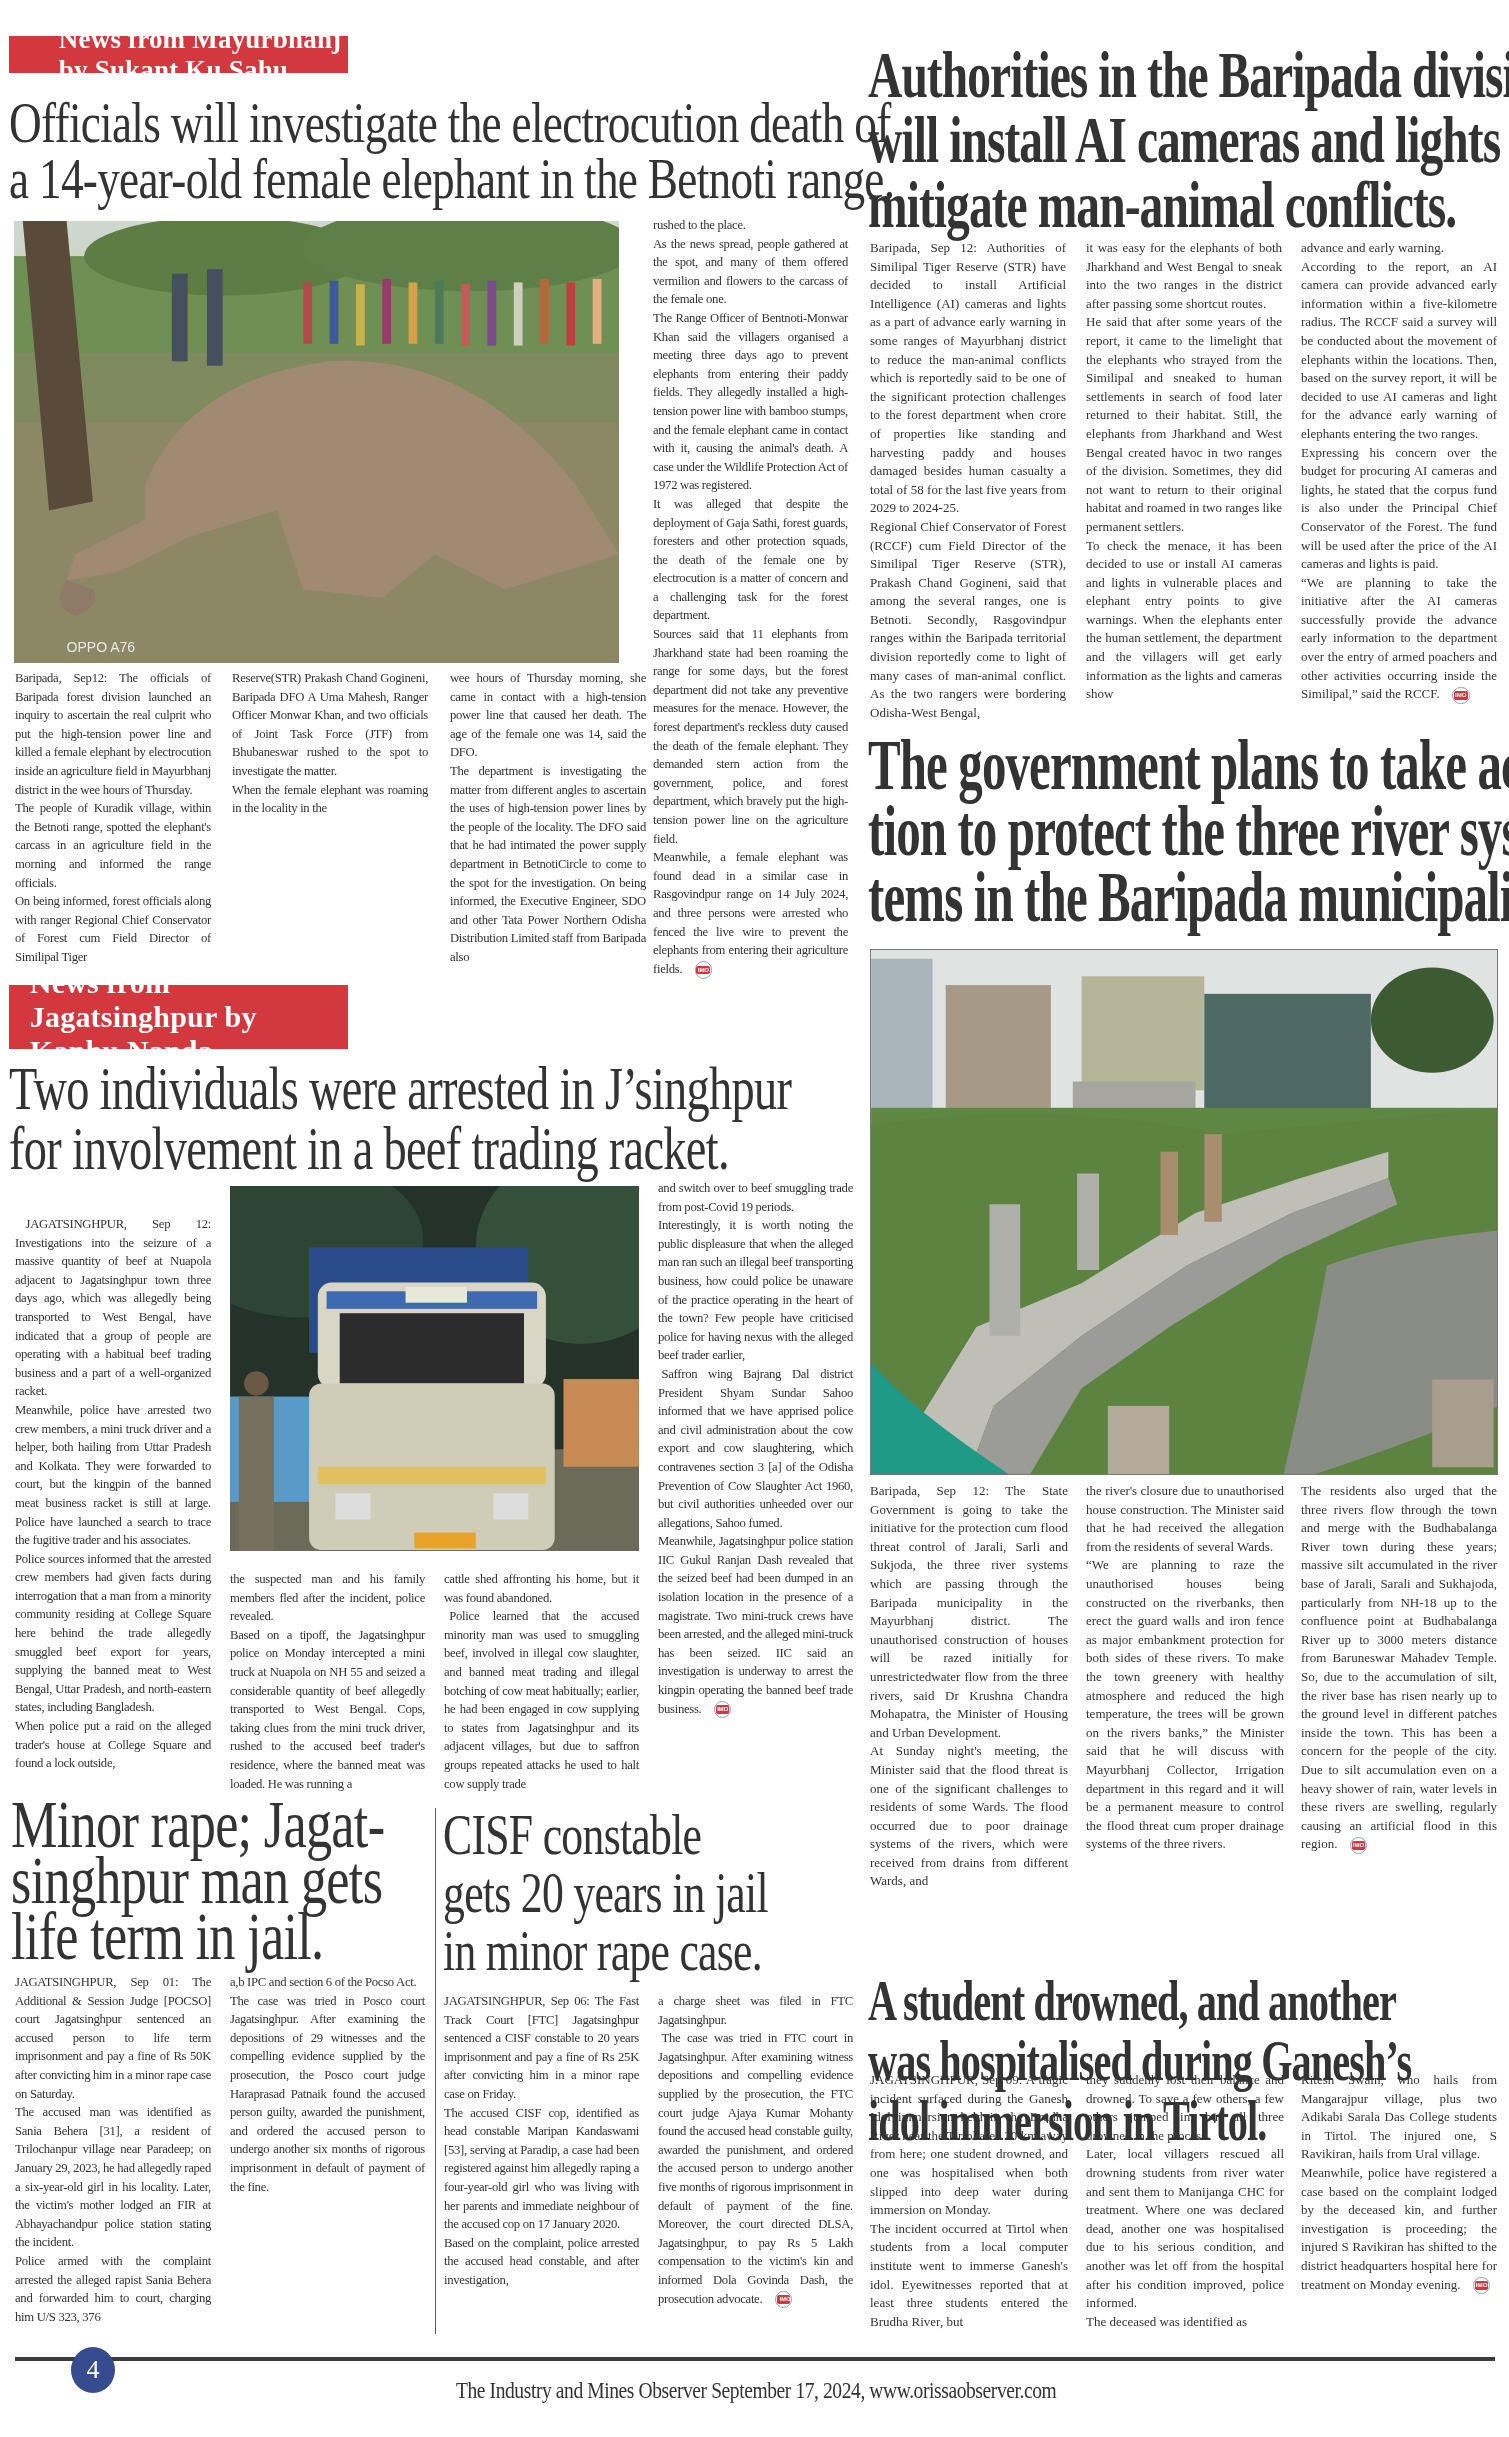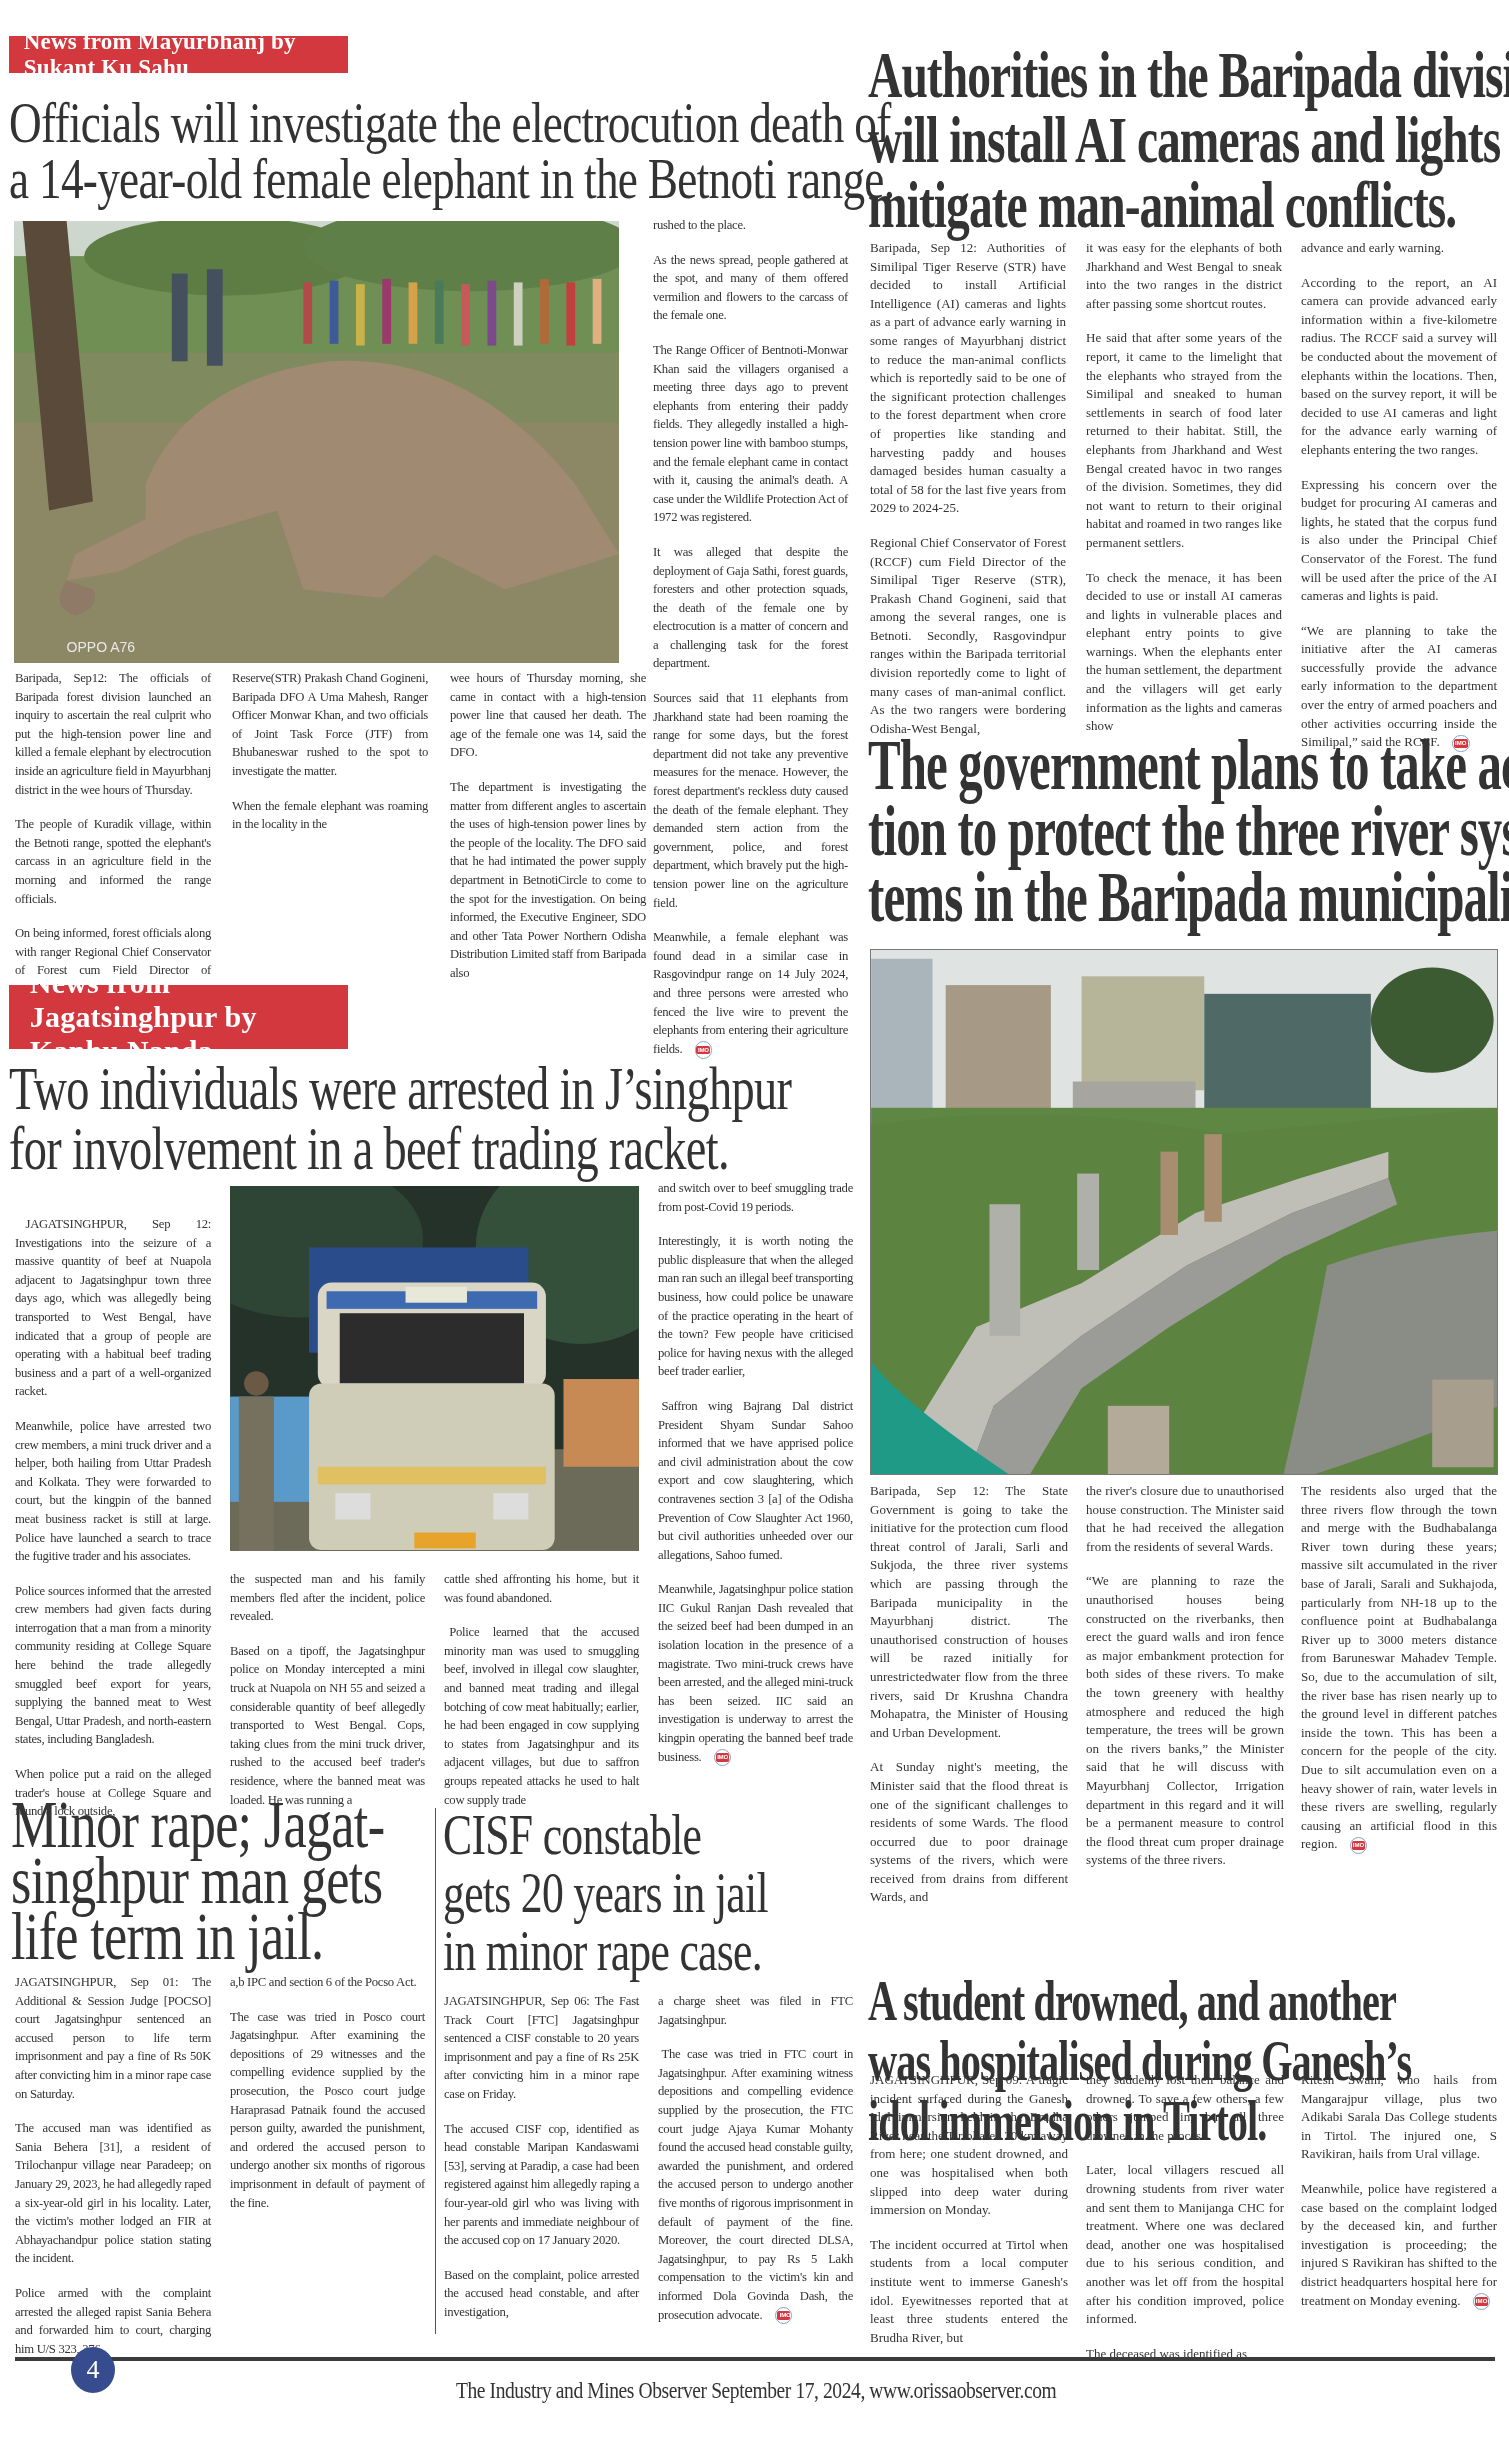--- a/index.html
+++ b/index.html
@@ -1,25 +1,25 @@
 <!DOCTYPE html>
 <html style="font-size:14px"><head>
 <meta charset="utf-8">
 <style>
   html,body{margin:0;padding:0;background:#fff;}
   body{width:1509px;height:2438px;position:relative;overflow:hidden;font-family:"Liberation Serif","DejaVu Serif",serif;color:#2f2f2f;}
   .abs{position:absolute;}
-  .banner{background:#d2383e;color:#fff;font-family:"Liberation Serif",serif;font-weight:bold;font-size:23px;letter-spacing:0.2px;display:flex;align-items:center;padding-left:15px;box-sizing:border-box;transform-origin:left center;}
+  .banner{background:#d2383e;color:#fff;font-family:"Liberation Serif",serif;font-weight:bold;font-size:27px;letter-spacing:0.2px;display:flex;align-items:center;padding-left:50px;box-sizing:border-box;transform-origin:left center;}
   .hl-light{font-family:"Liberation Serif",serif;font-weight:normal;color:#333;line-height:1.03;letter-spacing:-0.9px;}
   .hl-bold{font-family:"Liberation Serif",serif;font-weight:bold;color:#333;line-height:1.06;letter-spacing:-1.3px;}
   .cond{display:inline-block;transform-origin:left top;white-space:nowrap;}
   .col{font-size:13px;line-height:18.6px;text-align:justify;color:#333;hyphens:manual;}
   .col.dense{font-size:12.7px;line-height:18.6px;letter-spacing:-0.3px;}
   .col p{margin:0;}
-  .col p + p{margin-top:16px;}
+  .col p + p{margin-top:0;}
   .imo{display:inline-block;width:17.5px;height:17.5px;border-radius:50%;border:1.8px solid #8aa0c8;background:#fff;position:relative;vertical-align:middle;margin-left:12.3px;box-sizing:border-box;}
   .imo::before{content:"";position:absolute;left:0.9px;right:0.9px;top:3.5px;bottom:3.5px;background:#d2383e;border-radius:1.8px;}
   .imo span{position:absolute;left:0;right:0;top:3.5px;font-size:6.1px;line-height:8px;color:#fff;text-align:center;font-family:"Liberation Sans",sans-serif;font-weight:bold;z-index:1;}
   .photo{overflow:hidden;}
   .rule-v{background:#555;width:0.9px;}
   .footer-rule{background:#3b3b3b;height:4.4px;}
   .pagebadge{width:44px;height:46px;border-radius:50%;background:#374c8f;color:#fff;font-size:26px;display:flex;align-items:center;justify-content:center;}
   .footer-text{font-size:23px;color:#333;letter-spacing:-0.5px;white-space:nowrap;}
 </style>
 </head>

